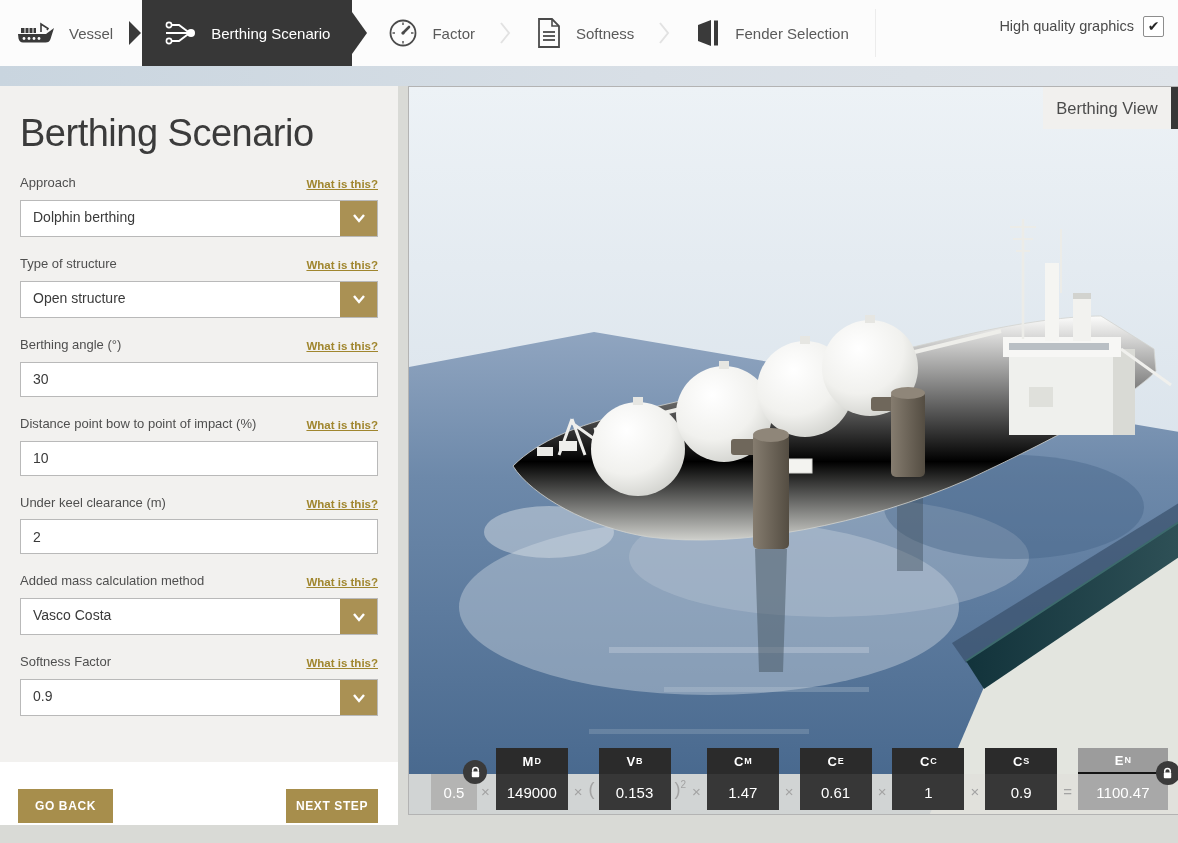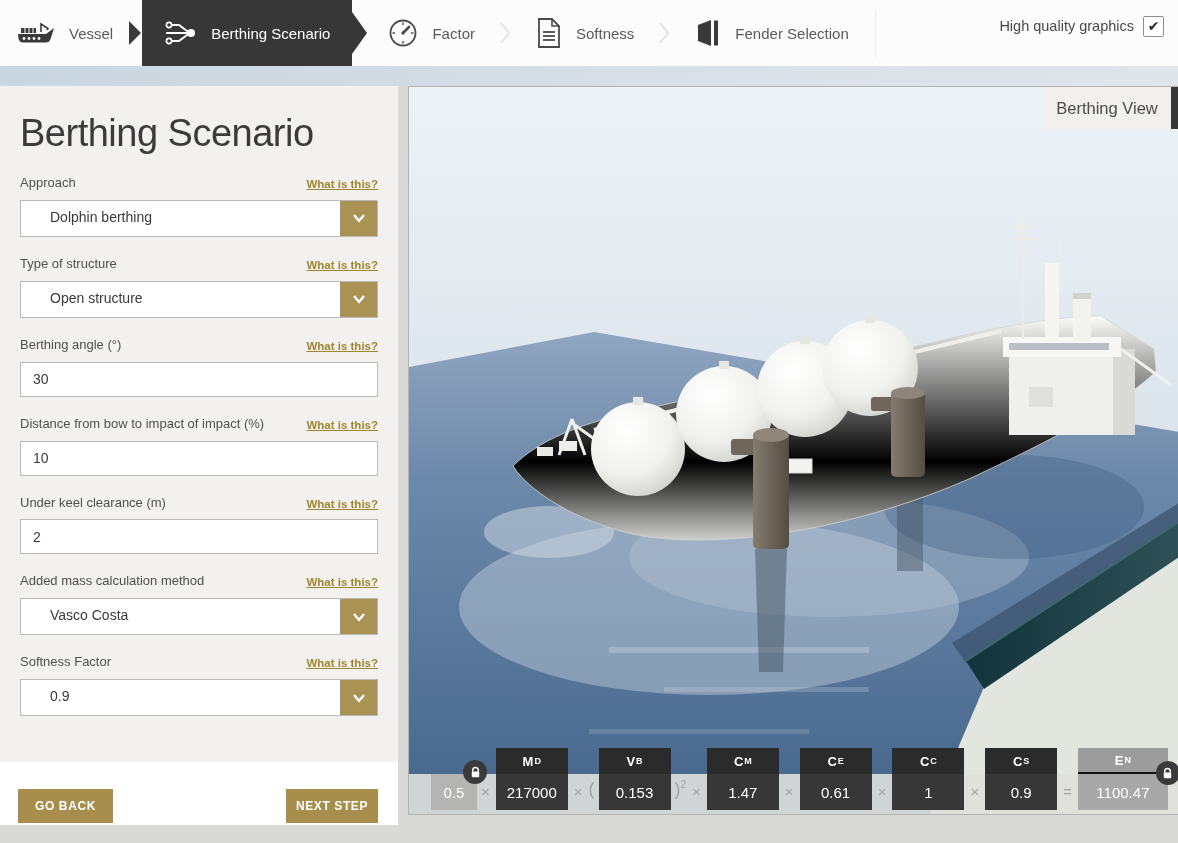--- a/index.html
+++ b/index.html
@@ -23,21 +23,21 @@
   
   .panel{position:absolute;left:0;top:86px;width:398px;height:739px;background:#f2f1ef;box-sizing:border-box;padding:14px 20px 0;z-index:5;}
   .panel-title{font-size:38px;font-weight:300;color:#3b3b3b;margin:12px 0 20px;letter-spacing:-.5px;}
   .field{margin-top:19px;}
   .field:first-of-type{margin-top:8px;}
   .field-head{display:flex;justify-content:space-between;align-items:flex-start;margin-bottom:8px;}
   .field-label{font-size:13px;color:#4f4f4f;line-height:1.3;max-width:255px;}
   .help{font-size:11.5px;color:#a0862e;font-weight:bold;text-decoration:underline;white-space:nowrap;margin-top:3px;cursor:pointer;}
   .textbox{width:100%;height:35px;box-sizing:border-box;border:1px solid #b9b9b9;background:#fff;font-family:"Liberation Sans","DejaVu Sans",sans-serif;font-size:14px;color:#3a3a3a;padding:0 12px;outline:none;}
   .select{height:35px;border:1px solid #b9b9b9;background:#fff;display:flex;cursor:pointer;}
-  .select-value{flex:1;line-height:33px;padding-left:29px;font-size:14px;color:#3a3a3a;}
+  .select-value{flex:1;line-height:33px;padding-left:12px;font-size:14px;color:#3a3a3a;}
   .select-btn{width:37px;background:#aa9154;display:flex;align-items:center;justify-content:center;}
   .panel-footer{position:absolute;bottom:0;left:0;width:398px;height:63px;background:#ffffff;}
   .btn{position:absolute;top:15px;height:34px;background:#a78e4c;color:#fff;font-size:12px;font-weight:bold;letter-spacing:.6px;display:flex;align-items:center;justify-content:center;cursor:pointer;margin-top:12px;}
   .btn-back{left:18px;width:95px;}
   .btn-next{right:20px;width:92px;}
   
   .viewport{position:absolute;left:408px;top:86px;width:813px;height:729px;border:1px solid #b3b3b3;box-sizing:border-box;overflow:hidden;background:#e7eef4;z-index:5;}
   .scene{position:absolute;inset:0;}
   .vh-label{position:absolute;top:0;right:49px;width:128px;height:42px;background:#f1f0ee;color:#4b4b4b;font-size:16.5px;display:flex;align-items:center;justify-content:center;z-index:8;}
   .vh-close{position:absolute;top:0;right:0;width:49px;height:42px;background:#373737;display:flex;align-items:center;justify-content:center;cursor:pointer;z-index:8;}
@@ -196,21 +196,21 @@
   <div class="field">
     <div class="field-head">
       <span class="field-label">Berthing angle (°)</span>
       <span class="help">What is this?</span>
     </div>
     <input class="textbox" value="30" style="">
   </div>
 
   <div class="field">
     <div class="field-head">
-      <span class="field-label">Distance from bow to impact of impact (%)</span>
+      <span class="field-label">Distance point bow to point of impact (%)</span>
       <span class="help">What is this?</span>
     </div>
     <input class="textbox" value="10" style="">
   </div>
 
   <div class="field">
     <div class="field-head">
       <span class="field-label">Under keel clearance (m)</span>
       <span class="help">What is this?</span>
     </div>
@@ -385,21 +385,21 @@
       </span>
     </div>
 
     <span class="op">×</span>
 
     <div class="term">
       <div class="term-h">
           <span>M</span>
           <sub>D</sub>
         </div>
-      <div class="term-v">217000</div>
+      <div class="term-v">149000</div>
     </div>
 
     <span class="op">×</span>
     <span class="op" style="padding:0 2px 10px;font-size:18px;">(</span>
 
     <div class="term">
       <div class="term-h">
           <span>V</span>
           <sub>B</sub>
         </div>

